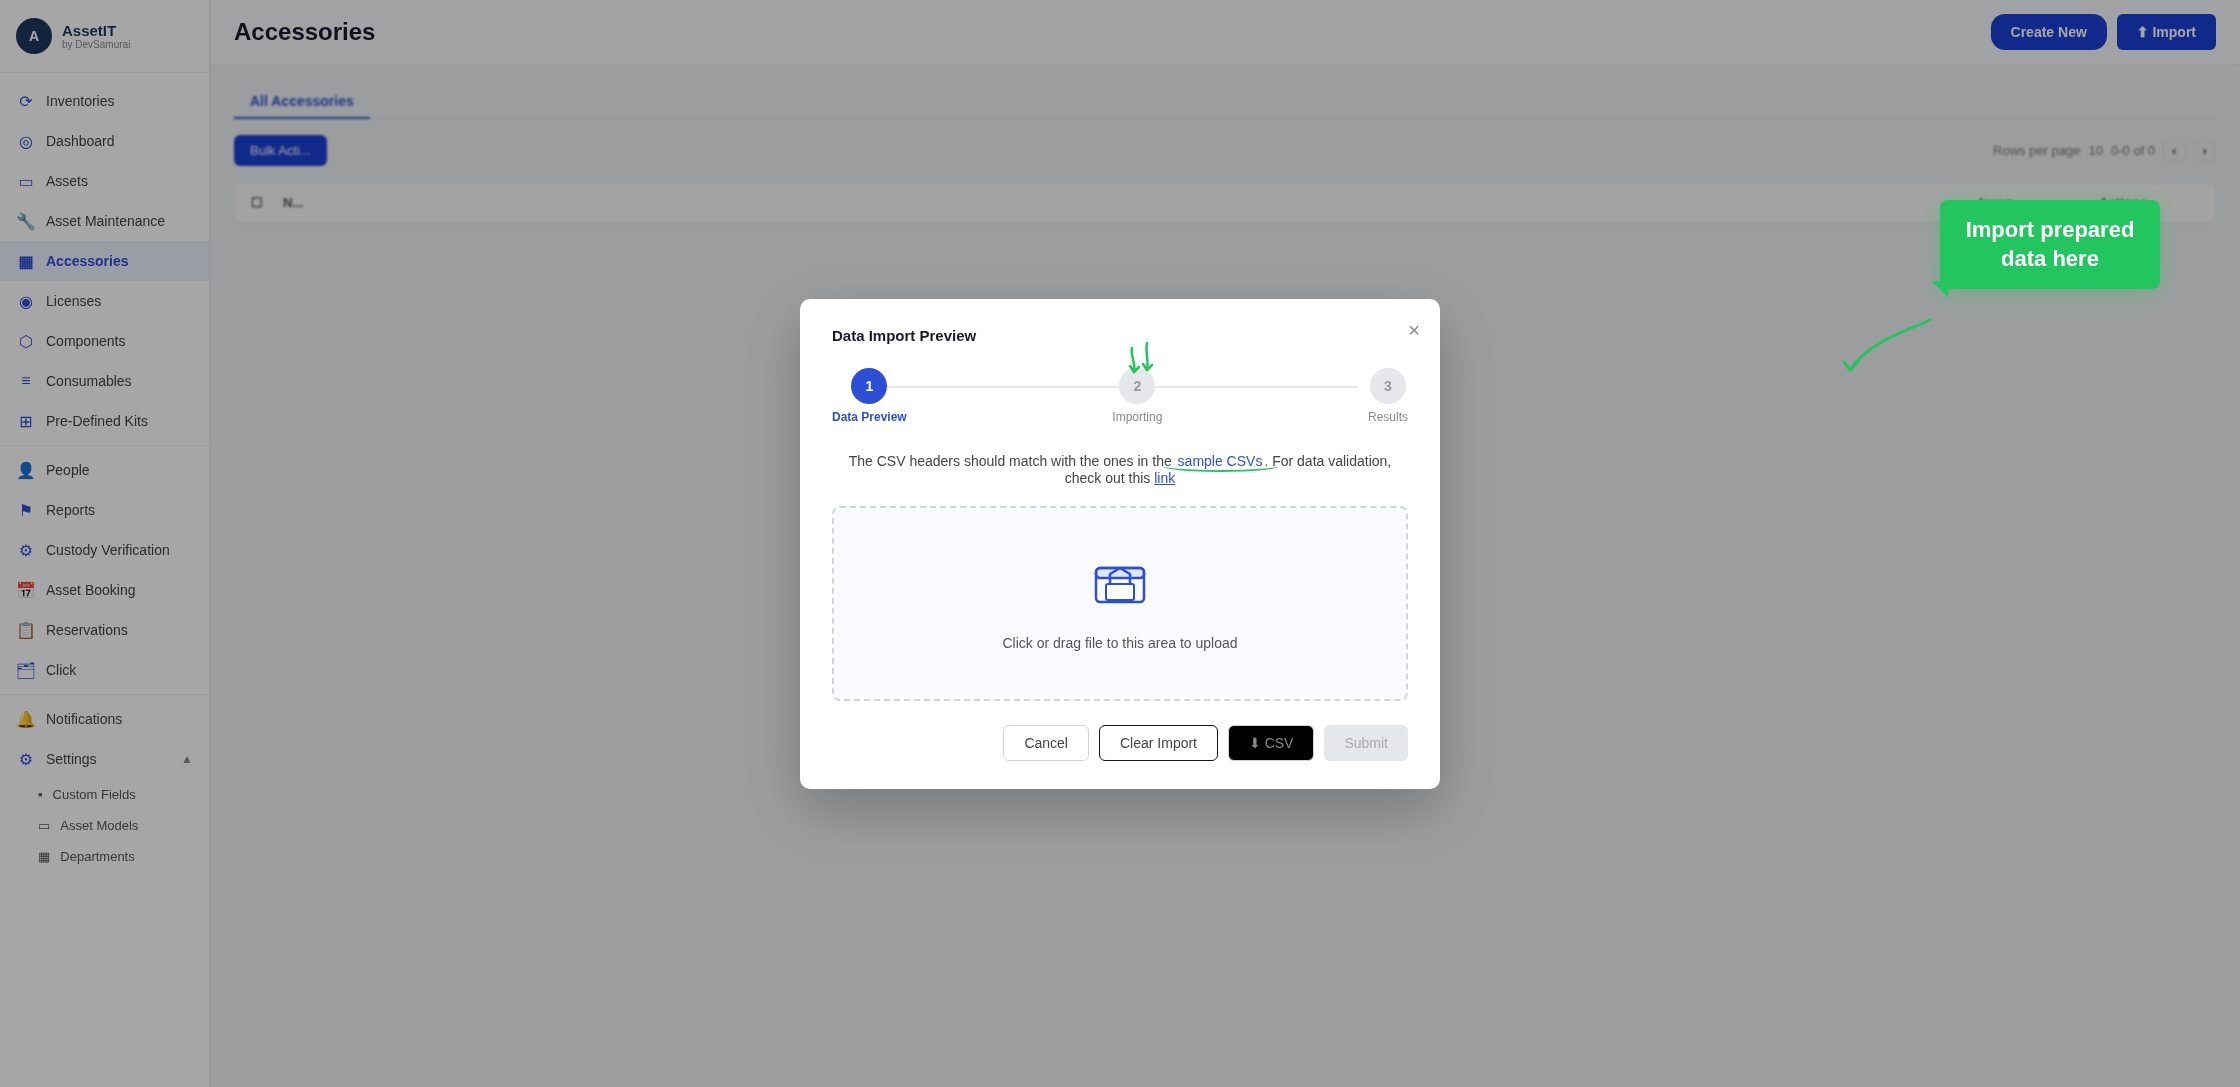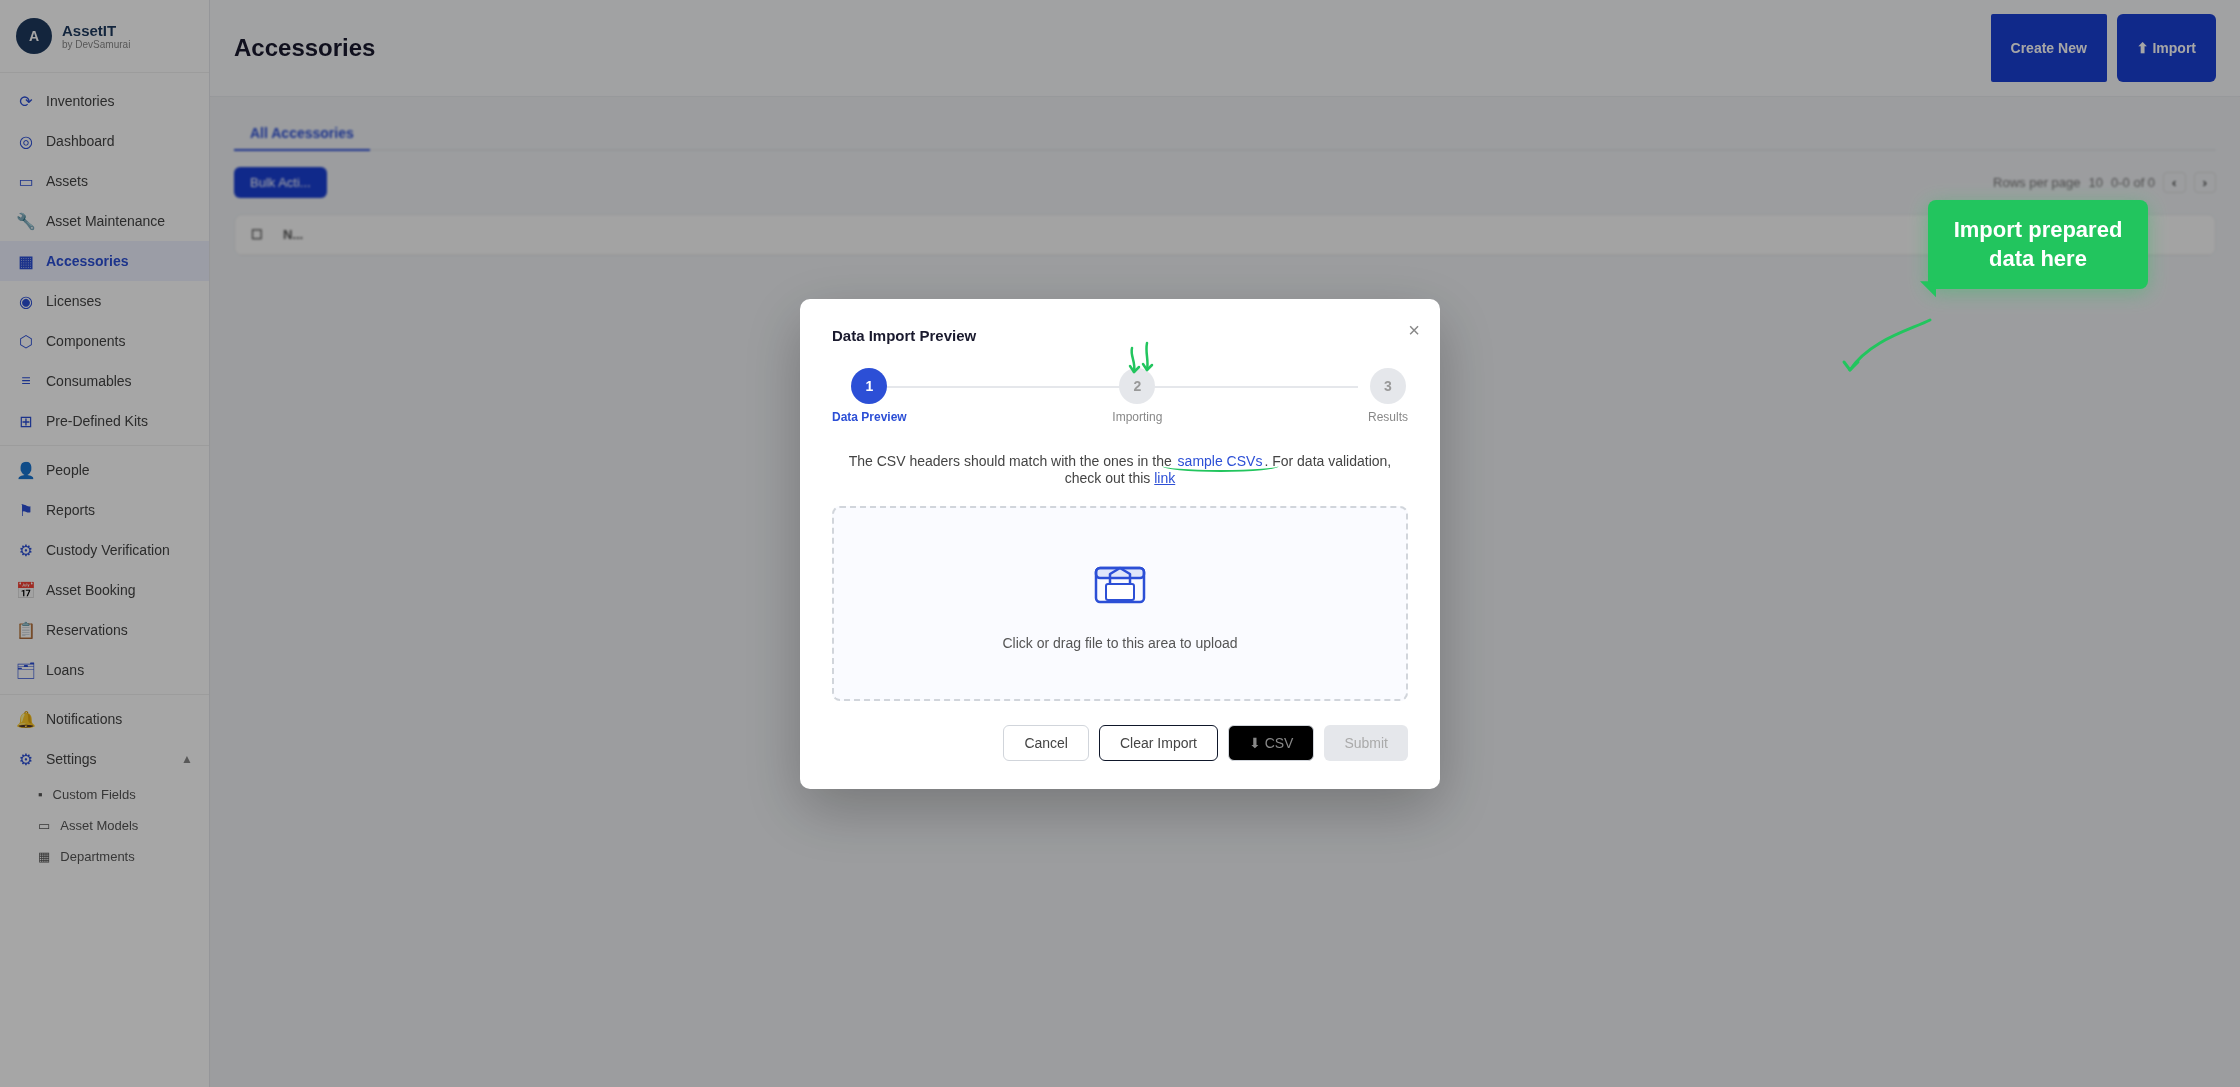--- a/index.html
+++ b/index.html
@@ -62,21 +62,21 @@
     .topbar {
       display: flex; align-items: center; justify-content: space-between;
       padding: 14px 24px;
       background: #f8f9fb;
       border-bottom: 1px solid #e5e7eb;
     }
     .topbar-title { font-size: 24px; font-weight: 700; color: #1a1a2e; }
     .topbar-actions { display: flex; gap: 10px; }
     .btn-create {
       background: #1a3fd4; color: white; border: none;
-      padding: 26px 20px; border-radius: 2px;
+      padding: 10px 20px; border-radius: 14px;
       font-size: 14px; font-weight: 600; cursor: pointer;
     }
     .btn-import {
       background: #1a3fd4; color: white; border: none;
       padding: 10px 20px; border-radius: 6px;
       font-size: 14px; font-weight: 600; cursor: pointer;
       display: flex; align-items: center; gap: 6px;
     }
 
     .content-area {
@@ -203,21 +203,21 @@
       display: flex; align-items: center; gap: 6px;
     }
     .btn-submit {
       background: #e5e7eb; border: none; color: #aaa;
       padding: 9px 20px; border-radius: 6px; font-size: 14px; cursor: not-allowed;
     }
 
     
     .callout-annotation {
       position: fixed;
-      right: 92px;
+      right: 80px;
       top: 200px;
       background: #22c55e;
       color: white;
       font-size: 22px;
       font-weight: 800;
       padding: 16px 20px;
       border-radius: 8px;
       max-width: 220px;
       text-align: center;
       z-index: 200;
@@ -317,21 +317,21 @@
     <div class="sidebar-item">
       <span class="icon">📅</span>
       <span>Asset Booking</span>
     </div>
     <div class="sidebar-item">
       <span class="icon">📋</span>
       <span>Reservations</span>
     </div>
     <div class="sidebar-item">
       <span class="icon">🗂</span>
-      <span>Loans</span>
+      <span>Click</span>
     </div>
 
     <div class="sidebar-divider"></div>
 
     <div class="sidebar-item">
       <span class="icon">🔔</span>
       <span>Notifications</span>
     </div>
     <div class="sidebar-item">
       <span class="icon">⚙</span>

